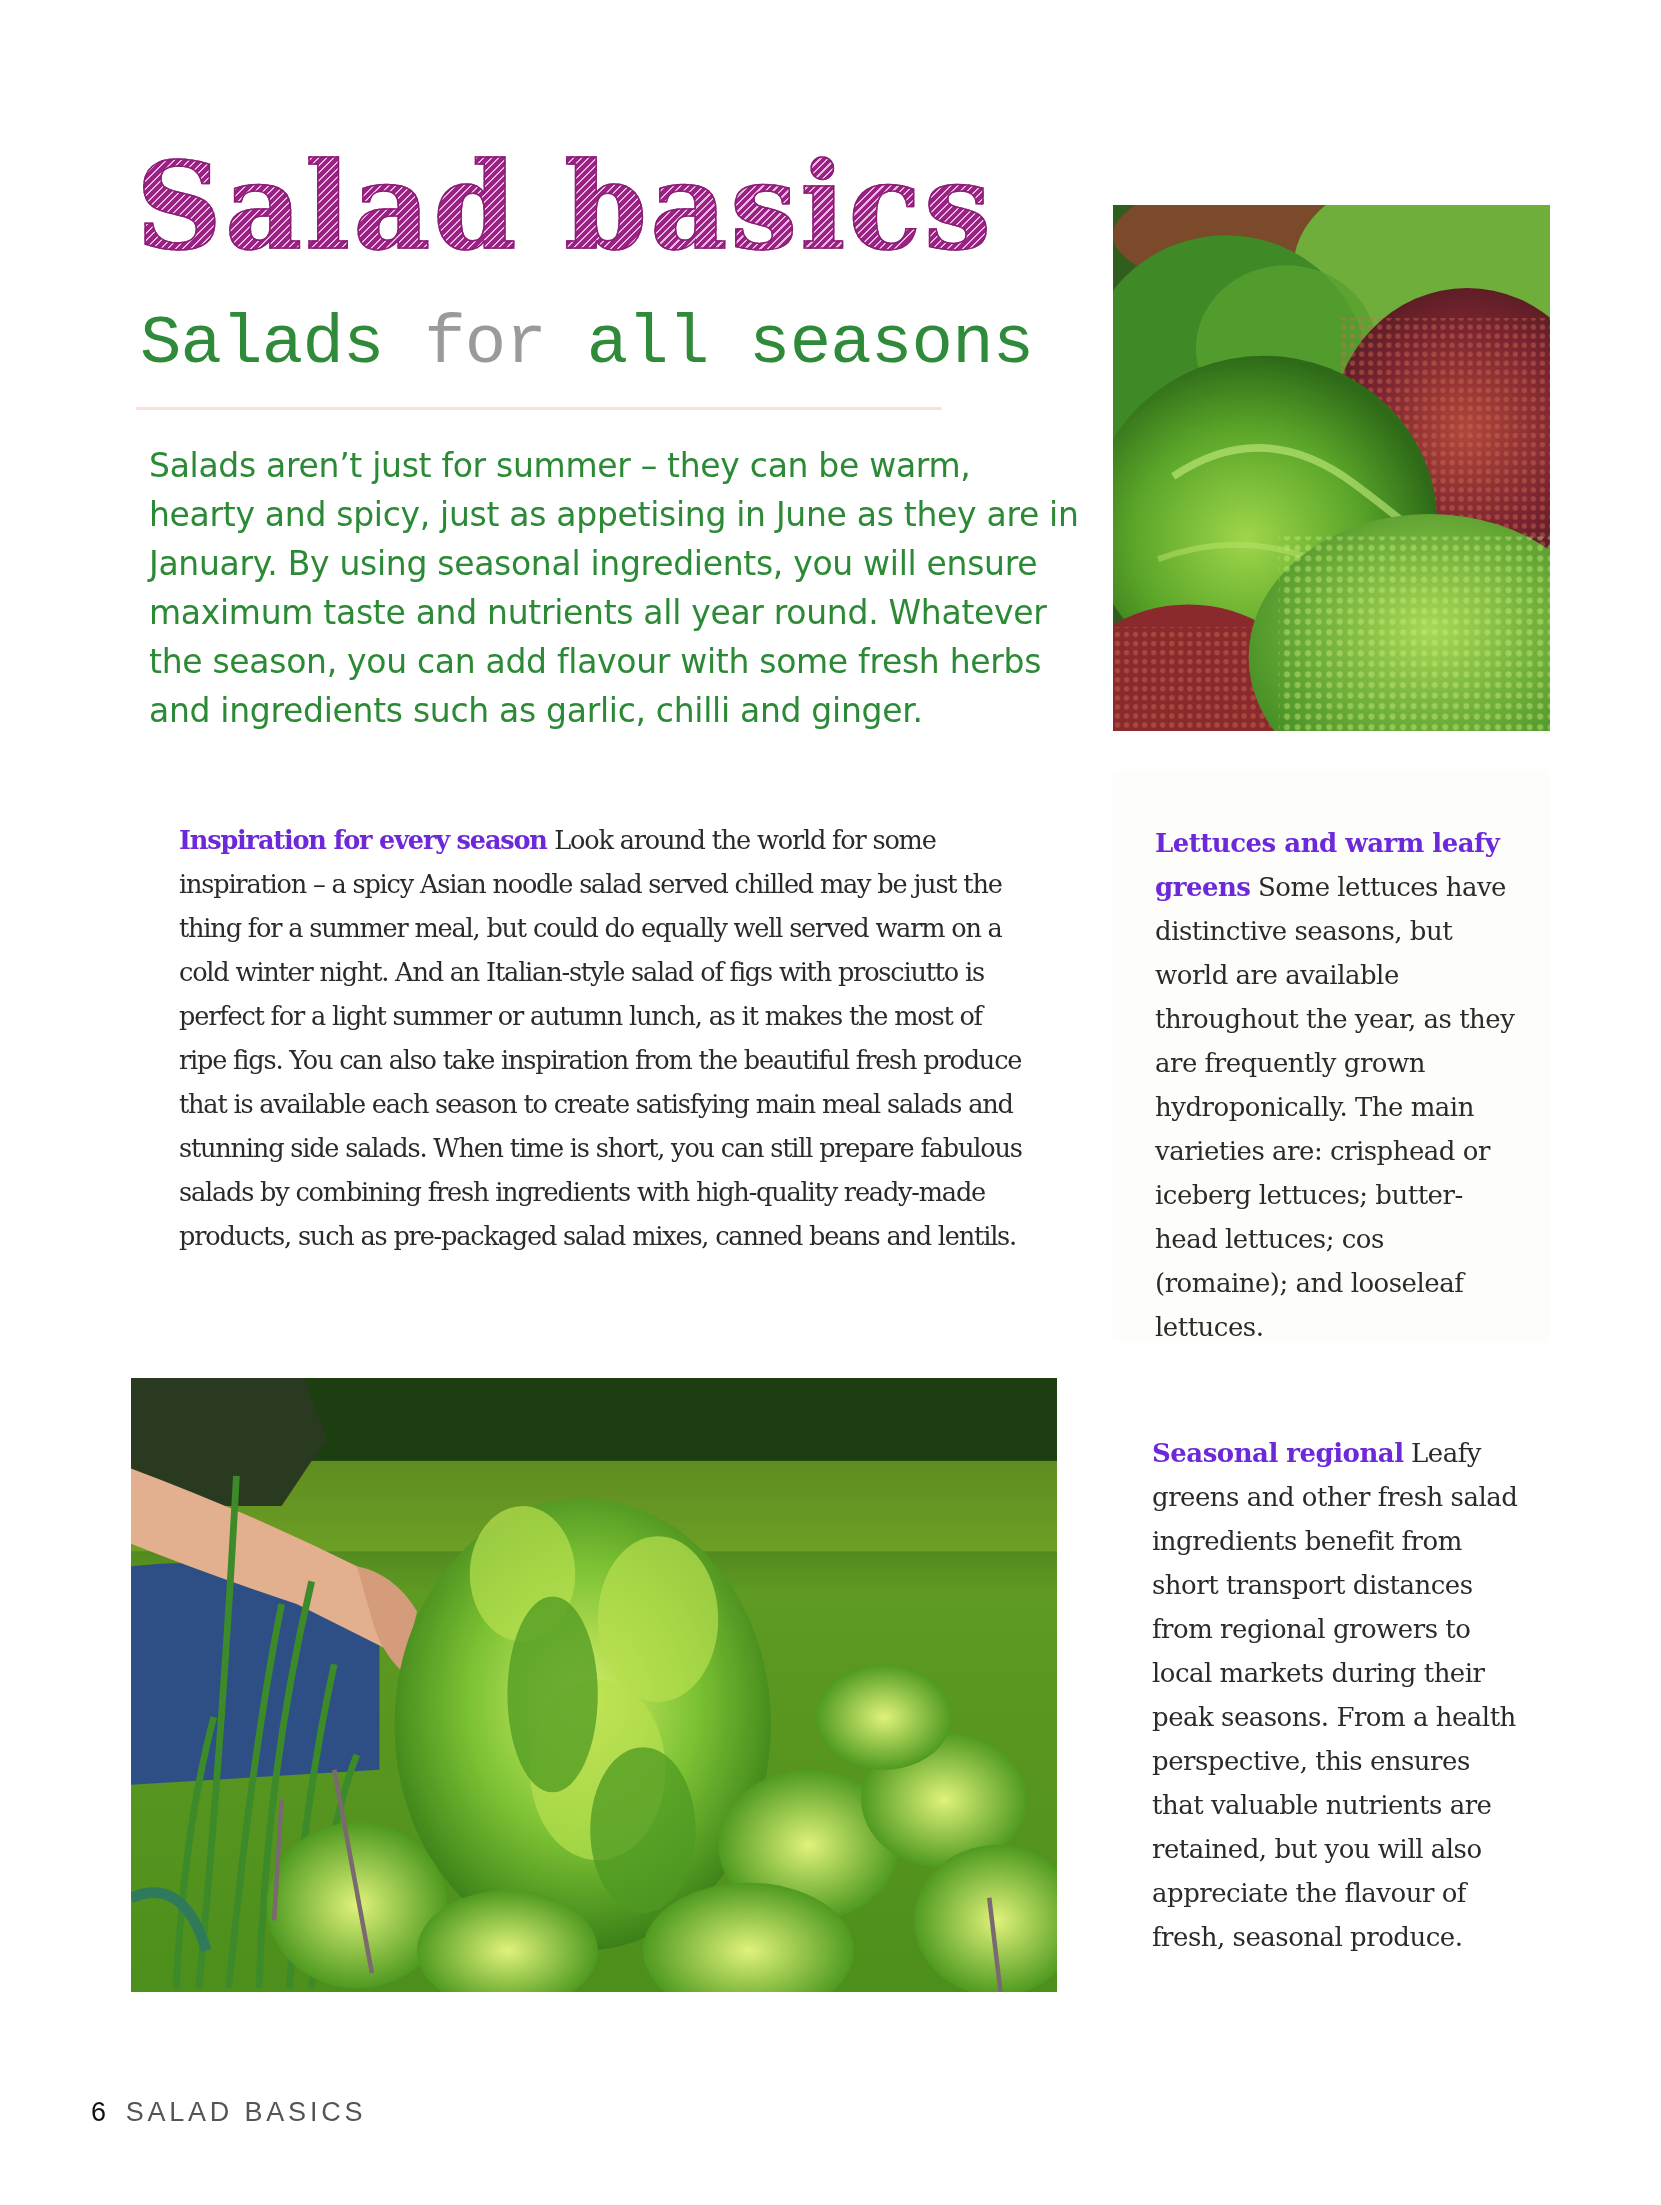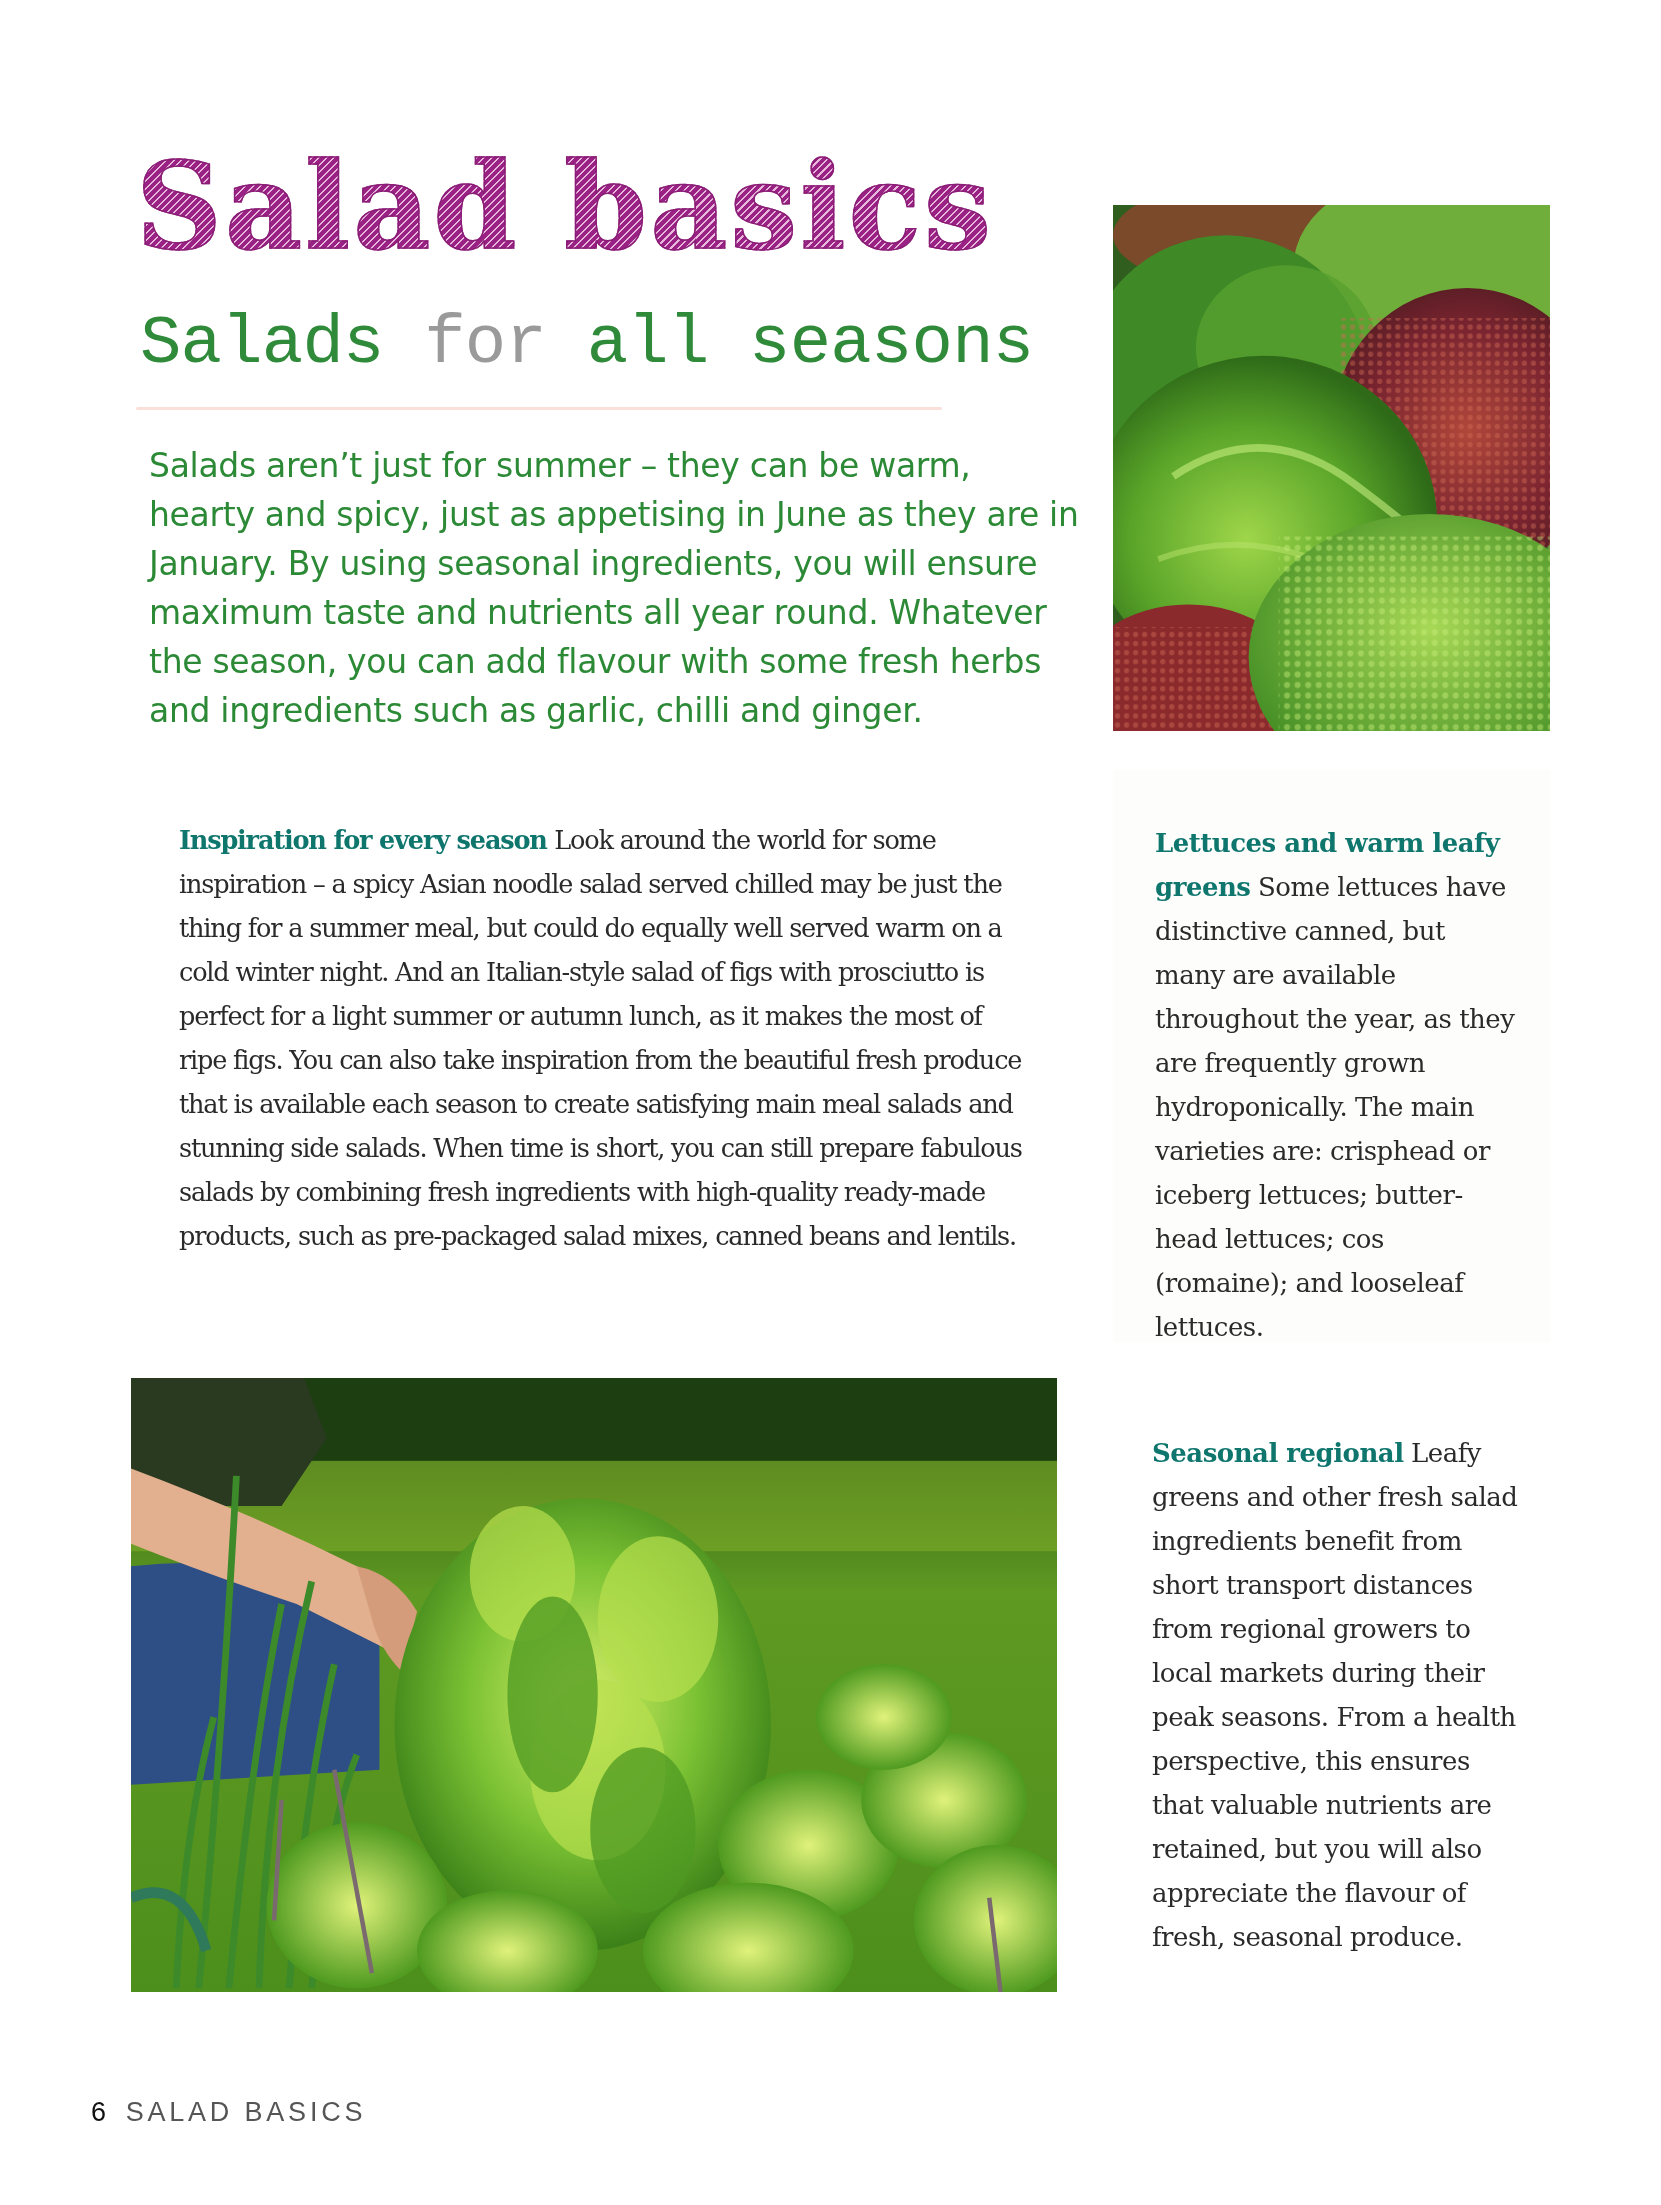--- a/index.html
+++ b/index.html
@@ -37,21 +37,21 @@
   .photo-bottom {
     position: absolute; left: 131px; top: 1378px; width: 926px; height: 614px; overflow: hidden;
   }
   .photo-top svg, .photo-bottom svg { display: block; width: 100%; height: 100%; }
 
   .body-text {
     position: absolute; margin: 0;
     font-family: "DejaVu Serif", serif; font-size: 25.6px; line-height: 44px;
     color: #2a2a2a; letter-spacing: -0.8px;
   }
-  .body-text .lead { font-weight: bold; color: #0f766e; margin-right: 7.5px; }
+  .body-text .lead { font-weight: bold; color: #6d28d9; margin-right: 7.5px; }
   .inspiration { left: 179px; top: 818px; width: 844px; letter-spacing: -1.2px; }
 
   .sidebar-box {
     position: absolute; left: 1113px; top: 770px; width: 437px; height: 572px;
     background: #fdfdfb;
   }
   .lettuces { left: 1155px; top: 821px; width: 362px; font-size: 26px; line-height: 44px; letter-spacing: -0.5px; }
   .shopping { left: 1152px; top: 1431px; width: 369px; font-size: 26px; line-height: 44px; letter-spacing: -0.5px; }
 
   .folio {
@@ -109,21 +109,21 @@
     <ellipse cx="100" cy="640" rx="150" ry="110" fill="#8a2a2c"></ellipse>
     <rect x="0" y="560" width="220" height="140" fill="url(#pCurlRed)"></rect>
     <ellipse cx="420" cy="600" rx="240" ry="190" fill="url(#gFrisee)"></ellipse>
     <rect x="220" y="440" width="360" height="260" fill="url(#pCurl)"></rect>
   </svg>
 </div>
 
 <p class="body-text inspiration"><span class="lead">Inspiration for every season</span><span>Look around the world for some inspiration – a spicy Asian noodle salad served chilled may be just the thing for a summer meal, but could do equally well served warm on a cold winter night. And an Italian-style salad of figs with prosciutto is perfect for a light summer or autumn lunch, as it makes the most of ripe figs. You can also take inspiration from the beautiful fresh produce that is available each season to create satisfying main meal salads and stunning side salads. When time is short, you can still prepare fabulous salads by combining fresh ingredients with high-quality ready-made products, such as pre-packaged salad mixes, canned beans and lentils.</span></p>
 
 <div class="sidebar-box"></div>
-<p class="body-text lettuces"><span class="lead">Lettuces and warm leafy greens</span><span>Some lettuces have distinctive canned, but many are available throughout the year, as they are frequently grown hydroponically. The main varieties are: crisphead or iceberg lettuces; butter-head lettuces; cos (romaine); and looseleaf lettuces.</span></p>
+<p class="body-text lettuces"><span class="lead">Lettuces and warm leafy greens</span><span>Some lettuces have distinctive seasons, but world are available throughout the year, as they are frequently grown hydroponically. The main varieties are: crisphead or iceberg lettuces; butter-head lettuces; cos (romaine); and looseleaf lettuces.</span></p>
 
 <div class="photo-bottom">
   <svg viewBox="0 0 1230 815" preserveAspectRatio="none">
     <defs>
       <linearGradient id="gBg" x1="0" y1="0" x2="0" y2="1">
         <stop offset="0%" stop-color="#1f4a12"></stop>
         <stop offset="35%" stop-color="#5f9a22"></stop>
         <stop offset="100%" stop-color="#4d8f1c"></stop>
       </linearGradient>
       <radialGradient id="gLettuce" cx="50%" cy="45%" r="55%">

